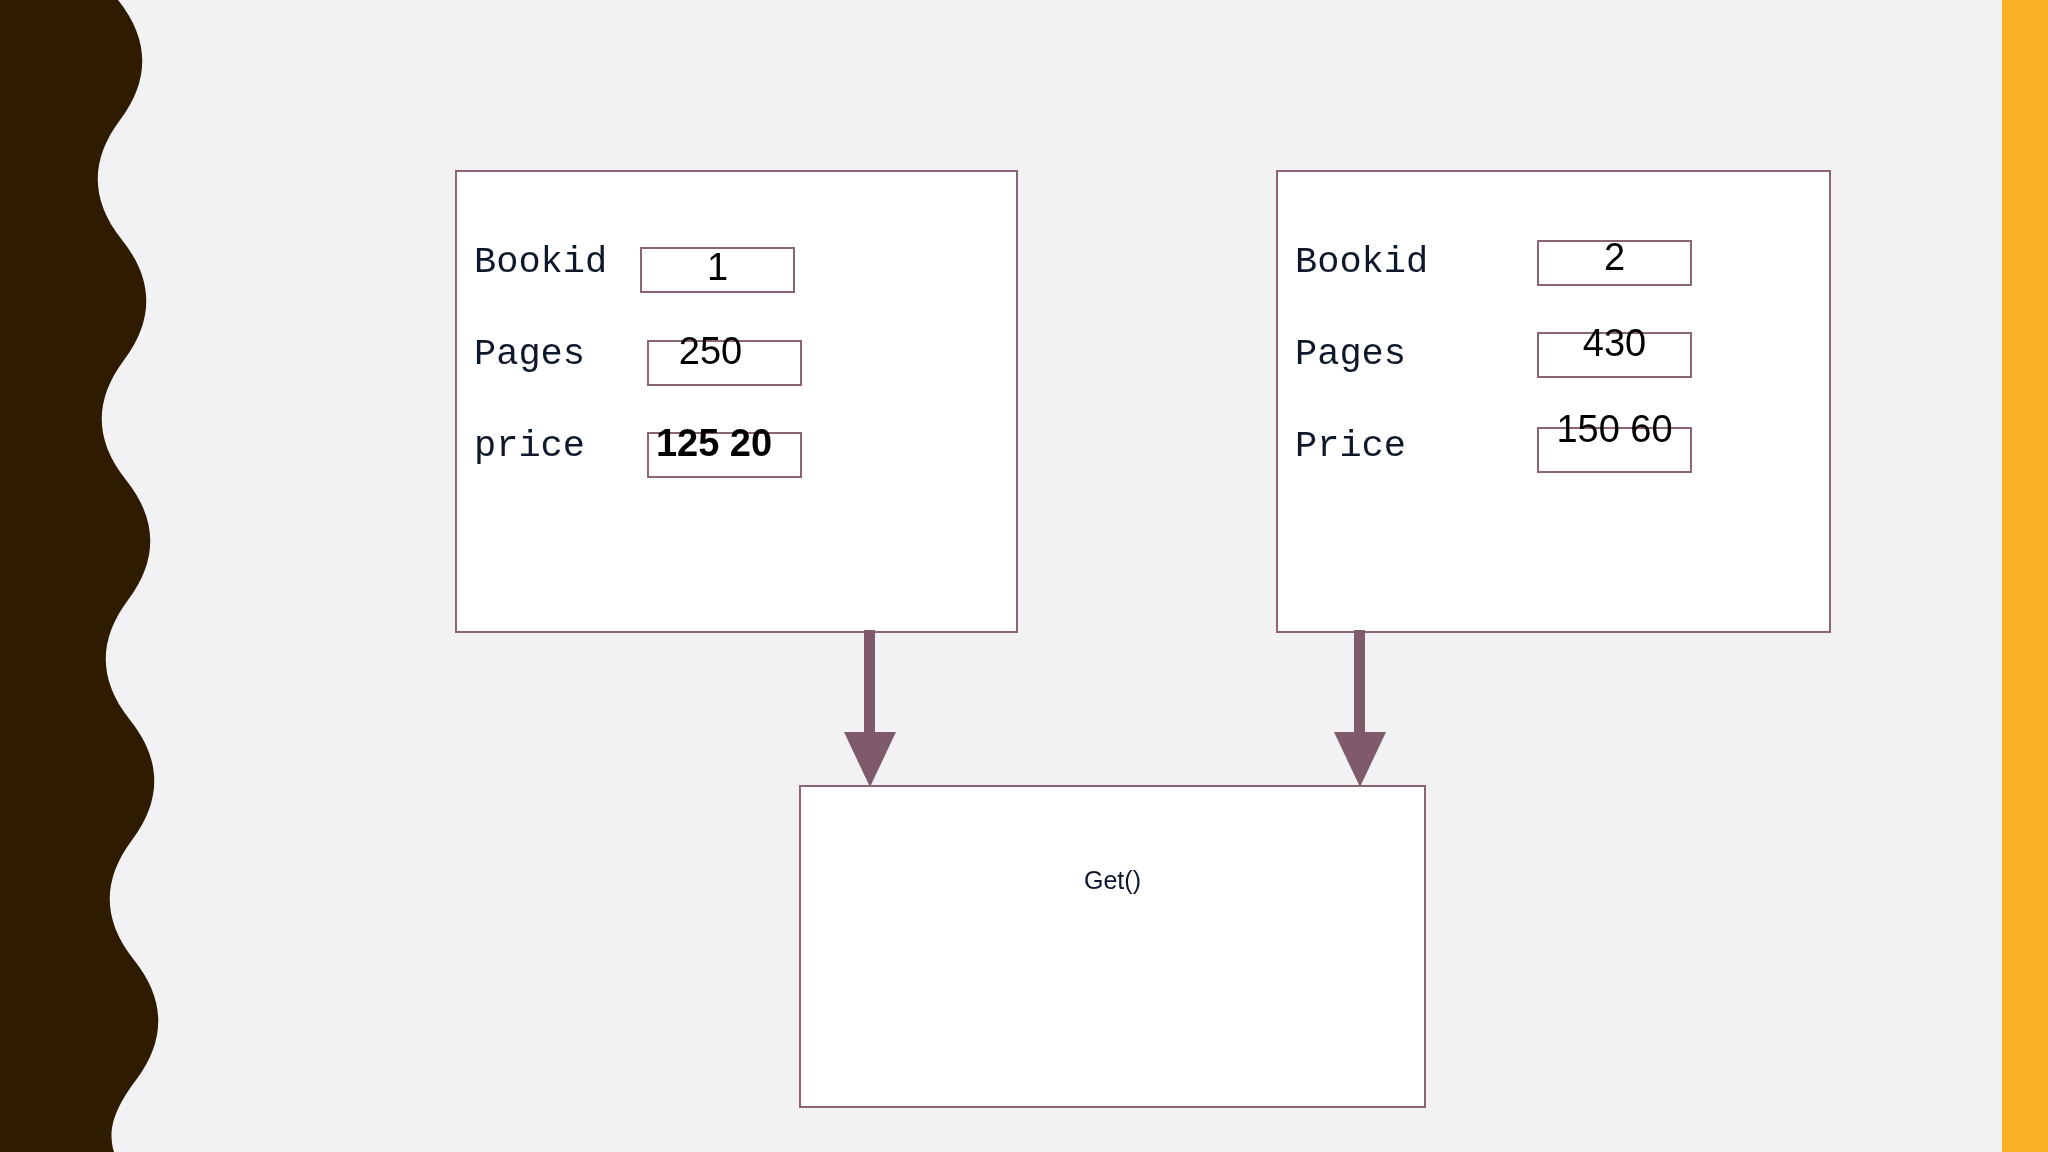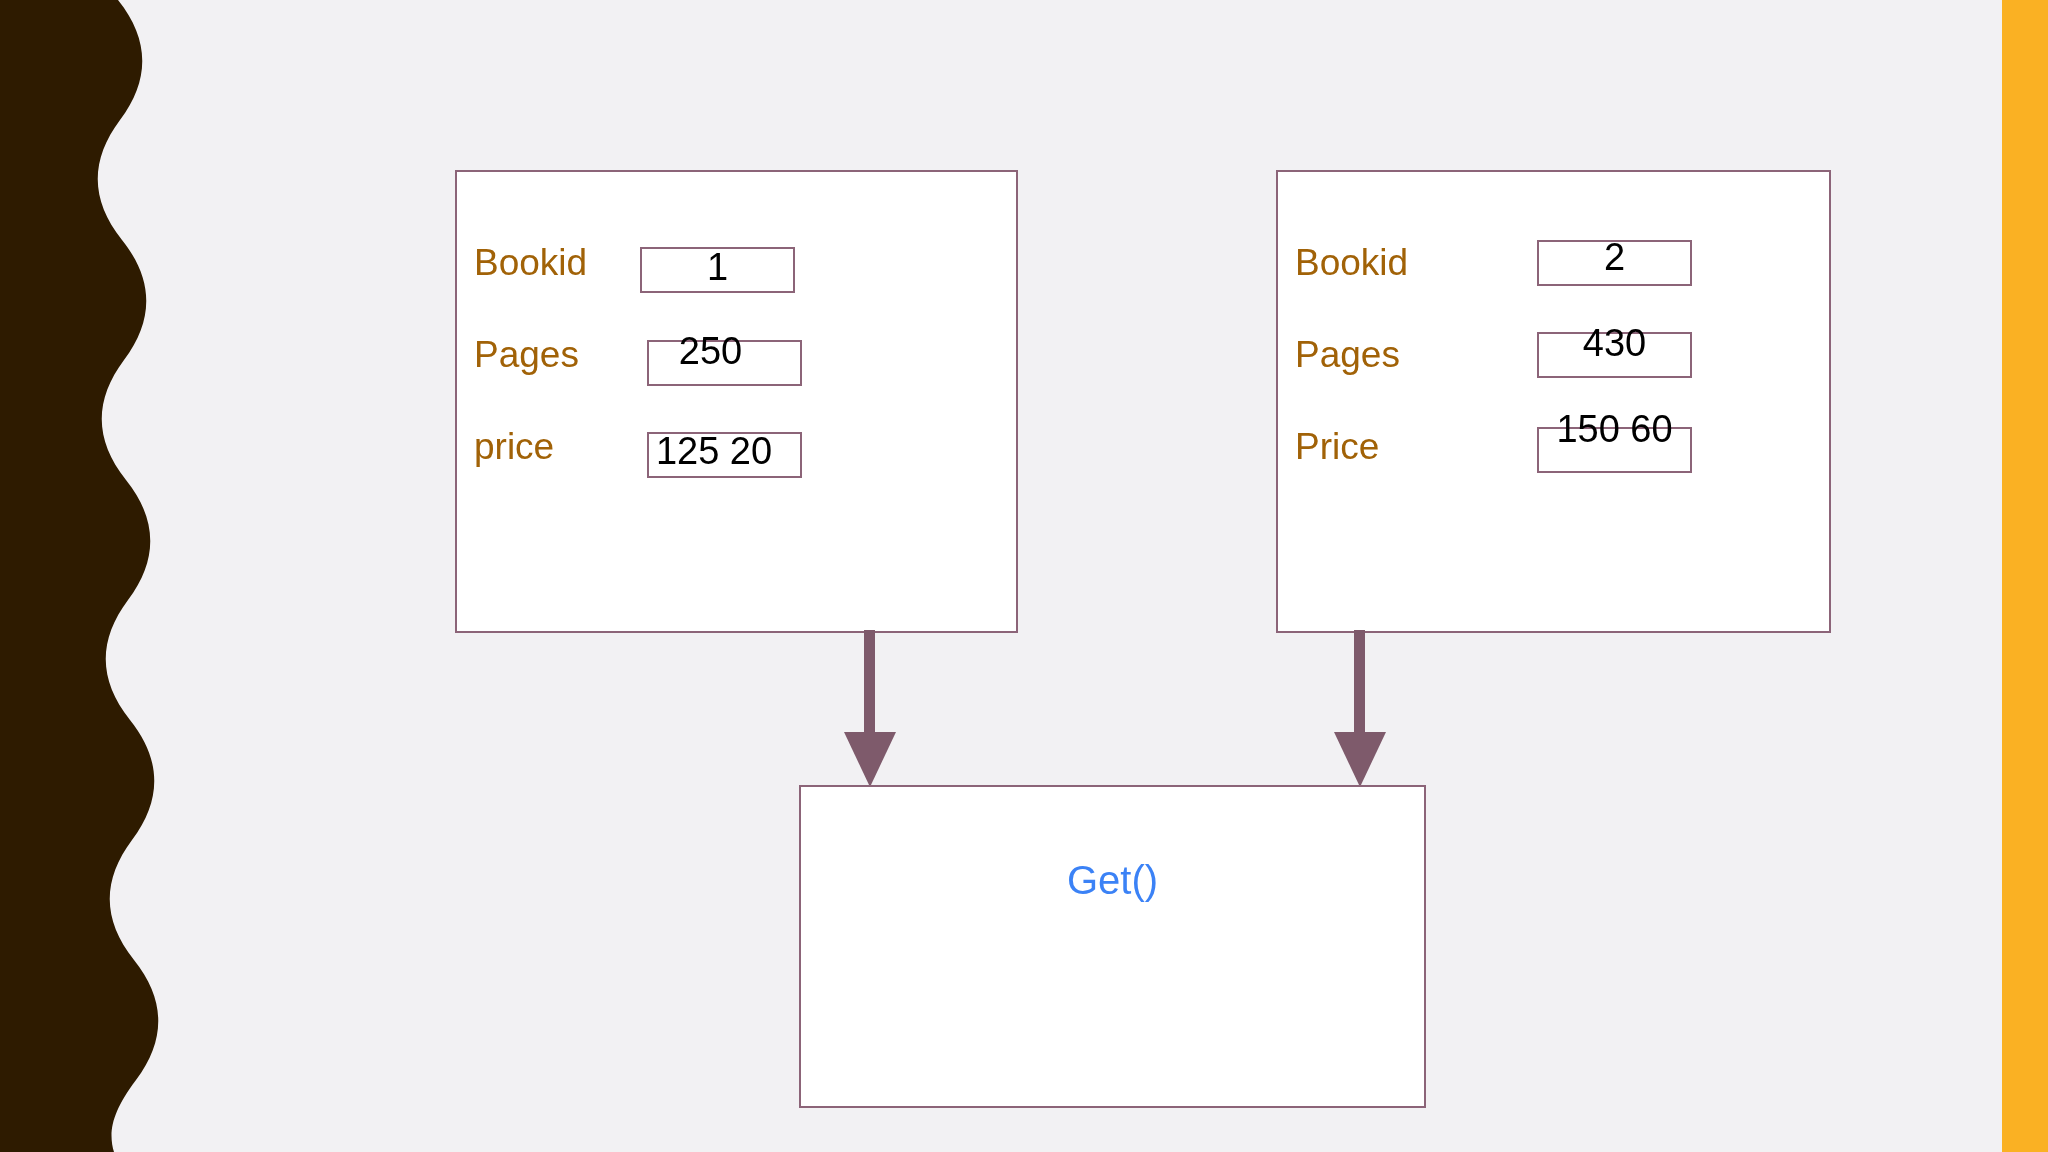--- a/index.html
+++ b/index.html
@@ -40,24 +40,25 @@
   .obj-box {
     position: absolute;
     background: #FFFFFF;
     border: 2px solid #8C6478;
     box-sizing: border-box;
   }
   #box-left   { left: 455px;  top: 170px; width: 563px; height: 463px; }
   #box-right  { left: 1276px; top: 170px; width: 555px; height: 463px; }
   #box-methods{ left: 799px;  top: 785px; width: 627px; height: 323px; }
   .attr-label {
-    color: #a16207;
+    color: #0f172a;
     font-size: 37px;
     line-height: 1;
     white-space: nowrap;
+    font-family: Liberation Mono, monospace;
   }
   .attr-value-box {
     position: absolute;
     border: 2px solid #8C6478;
     background: transparent;
     box-sizing: border-box;
     width: 155px;
     height: 46px;
   }
   .attr-value-text {
@@ -72,21 +73,21 @@
 
   
   #box-left .attr-label.l0 { position: absolute; left: 17px;  top: 72px;  }
   #box-left .attr-label.l1 { position: absolute; left: 17px;  top: 164px; }
   #box-left .attr-label.l2 { position: absolute; left: 17px;  top: 256px; }
   #box-left .vb0 { left: 183px; top: 75px; }
   #box-left .vb1 { left: 190px; top: 168px; }
   #box-left .vb2 { left: 190px; top: 260px; }
   #box-left .vt0 { left: 183px; top: 76px;  width: 155px; }
   #box-left .vt1 { left: 190px; top: 160px; width: 127px; }
-  #box-left .vt2 { left: 190px; top: 260px; width: 134px; }
+  #box-left .vt2 { left: 190px; top: 252px; width: 134px; font-weight: bold; }
 
   
   #box-right .attr-label.l0 { position: absolute; left: 17px;  top: 72px;  }
   #box-right .attr-label.l1 { position: absolute; left: 17px;  top: 164px; }
   #box-right .attr-label.l2 { position: absolute; left: 17px;  top: 256px; }
   #box-right .vb0 { left: 259px; top: 68px; }
   #box-right .vb1 { left: 259px; top: 160px; }
   #box-right .vb2 { left: 259px; top: 255px; }
   #box-right .vt0 { left: 259px; top: 66px;  width: 155px; }
   #box-right .vt1 { left: 259px; top: 152px; width: 155px; }
@@ -94,22 +95,22 @@
 
   
   #method-list {
     position: absolute;
     left: 0;
     top: 70px;
     width: 100%;
     text-align: center;
   }
   .method-item {
-    color: #3b82f6;
-    font-size: 40px;
+    color: #0f172a;
+    font-size: 25px;
     line-height: 46px;
     white-space: nowrap;
   }
 
   
   .arrow-svg {
     position: absolute;
     overflow: visible;
   }
   #arrow-left  { left: 840px;  top: 630px; }

